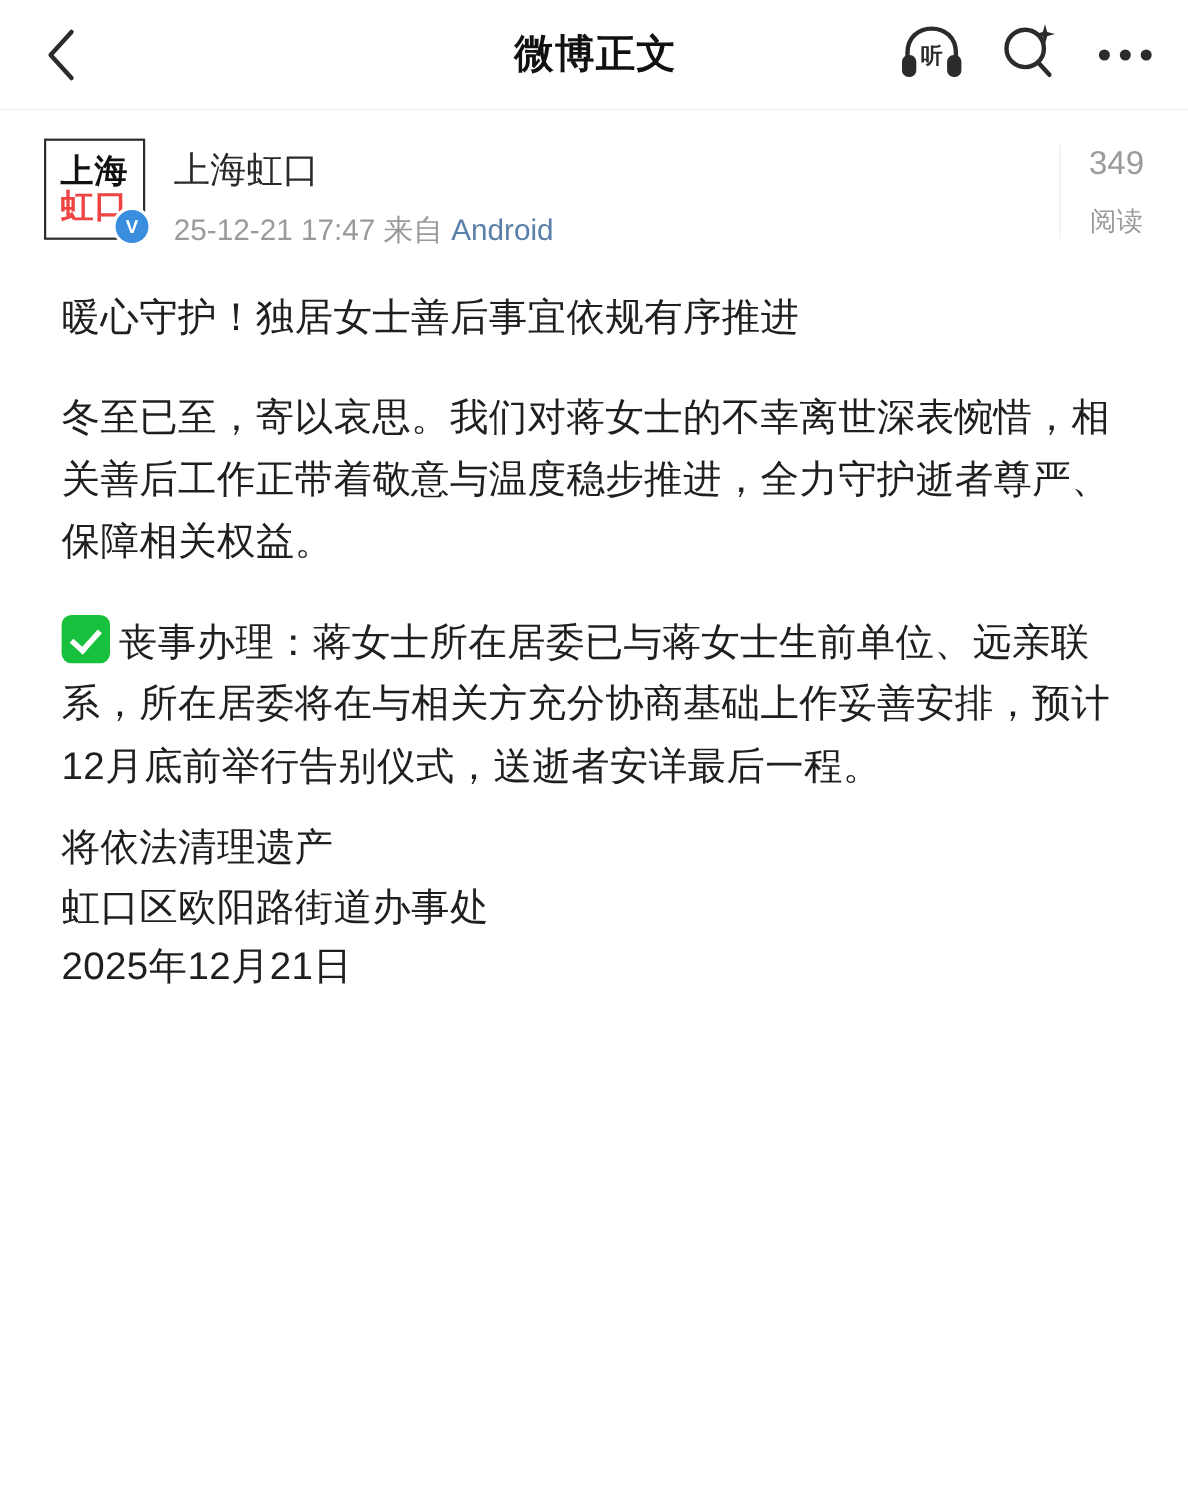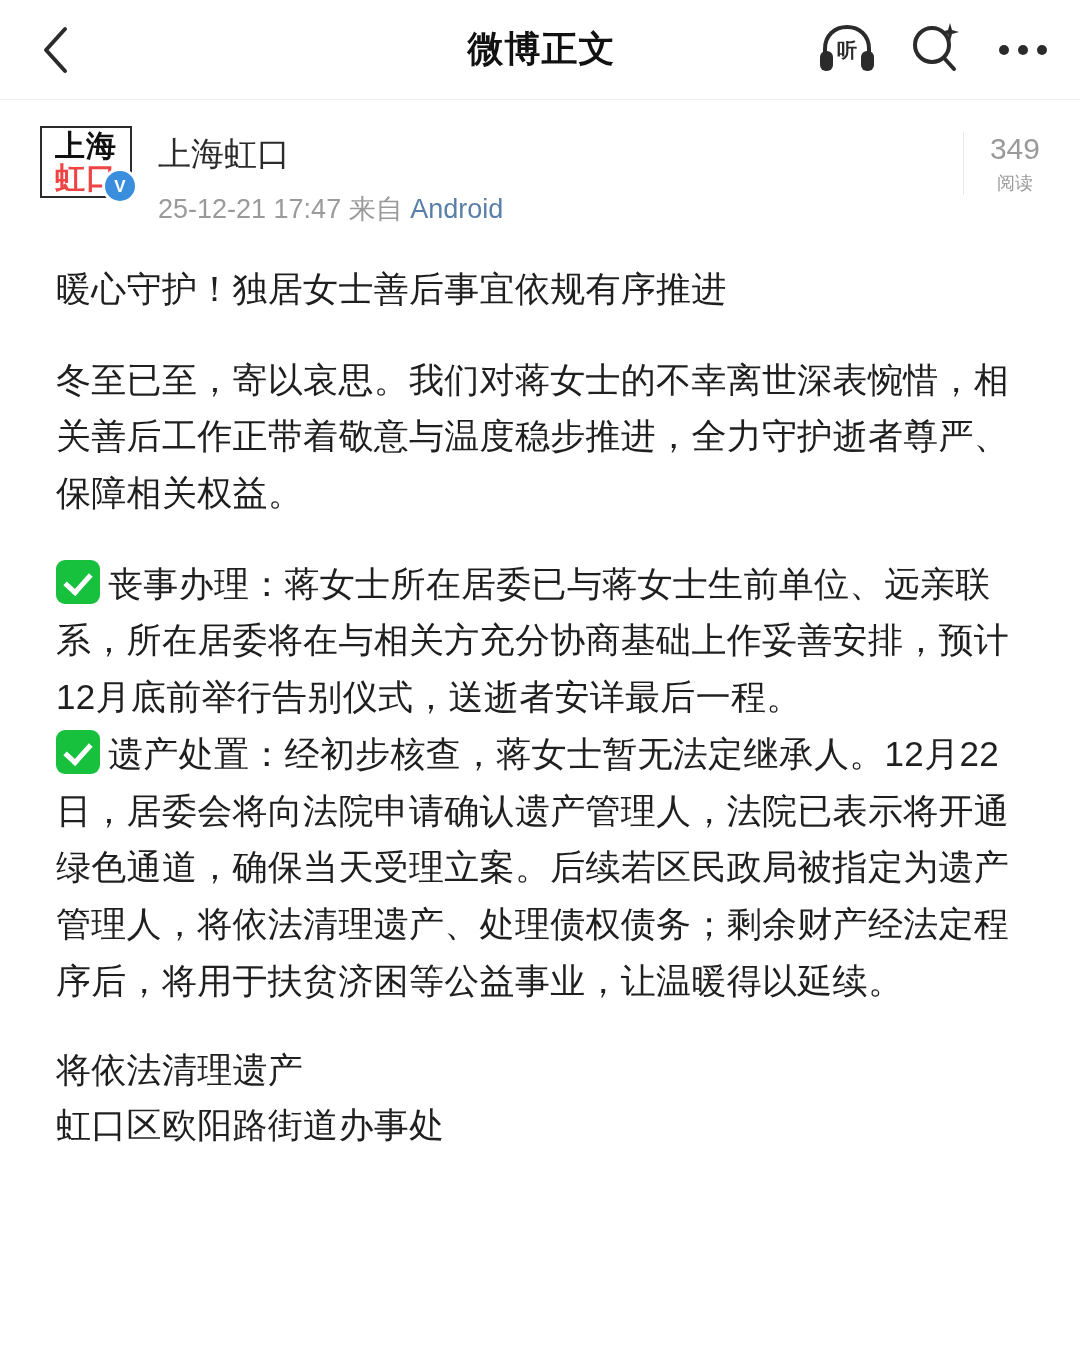--- a/index.html
+++ b/index.html
@@ -89,21 +89,21 @@
   .post {
     padding: 26px 40px 0 40px;
   }
   .user-row {
     display: flex;
     align-items: flex-start;
     position: relative;
   }
   .avatar {
     width: 92px;
-    height: 72px;
+    height: 92px;
     flex: 0 0 92px;
     border: 2px solid #2b2b2b;
     box-sizing: border-box;
     background: #fff;
     position: relative;
     display: flex;
     flex-direction: column;
     align-items: center;
     justify-content: center;
     line-height: 1;
@@ -167,23 +167,23 @@
     text-align: center;
     border-left: 1px solid #e8e8e8;
     padding-left: 26px;
   }
   .reads .num {
     font-size: 30px;
     color: #9a9a9a;
     line-height: 1.1;
   }
   .reads .lbl {
-    font-size: 18px;
+    font-size: 24px;
     color: #9a9a9a;
-    margin-top: 6px;
+    margin-top: 20px;
   }
 
   
   .content {
     padding: 0 56px;
     margin-top: 34px;
     font-size: 35px;
     line-height: 1.62;
     color: #1f1f1f;
     letter-spacing: 0.3px;
@@ -288,20 +288,18 @@
     </div>
   </div>
 </div>
 
 <div class="content">
   <p>暖心守护！独居女士善后事宜依规有序推进</p>
   <p>冬至已至，寄以哀思。我们对蒋女士的不幸离世深表惋惜，相关善后工作正带着敬意与温度稳步推进，全力守护逝者尊严、保障相关权益。</p>
   <p class="tight">
     <span class="check"></span><span>丧事办理：蒋女士所在居委已与蒋女士生前单位、远亲联系，所在居委将在与相关方充分协商基础上作妥善安排，预计12月底前举行告别仪式，送逝者安详最后一程。</span>
   </p>
-  <p>
-    <span class="check"></span><span>遗产处置：经初步核查，蒋女士暂无法定继承人。12月22日，居委会将向法院申请确认遗产管理人，法院已表示将开通绿色通道，确保当天受理立案。后续若区民政局被指定为遗产管理人，将依法清理遗产、处理债权债务；剩余财产经法定程序后，将用于扶贫济困等公益事业，让温暖得以延续。</span>
-  </p>
   <div class="sign-block">
     <p class="sign">将依法清理遗产</p>
     <p class="sign">虹口区欧阳路街道办事处</p>
+    <p class="sign">2025年12月21日</p>
   </div>
 </div>
 
 </body></html>

